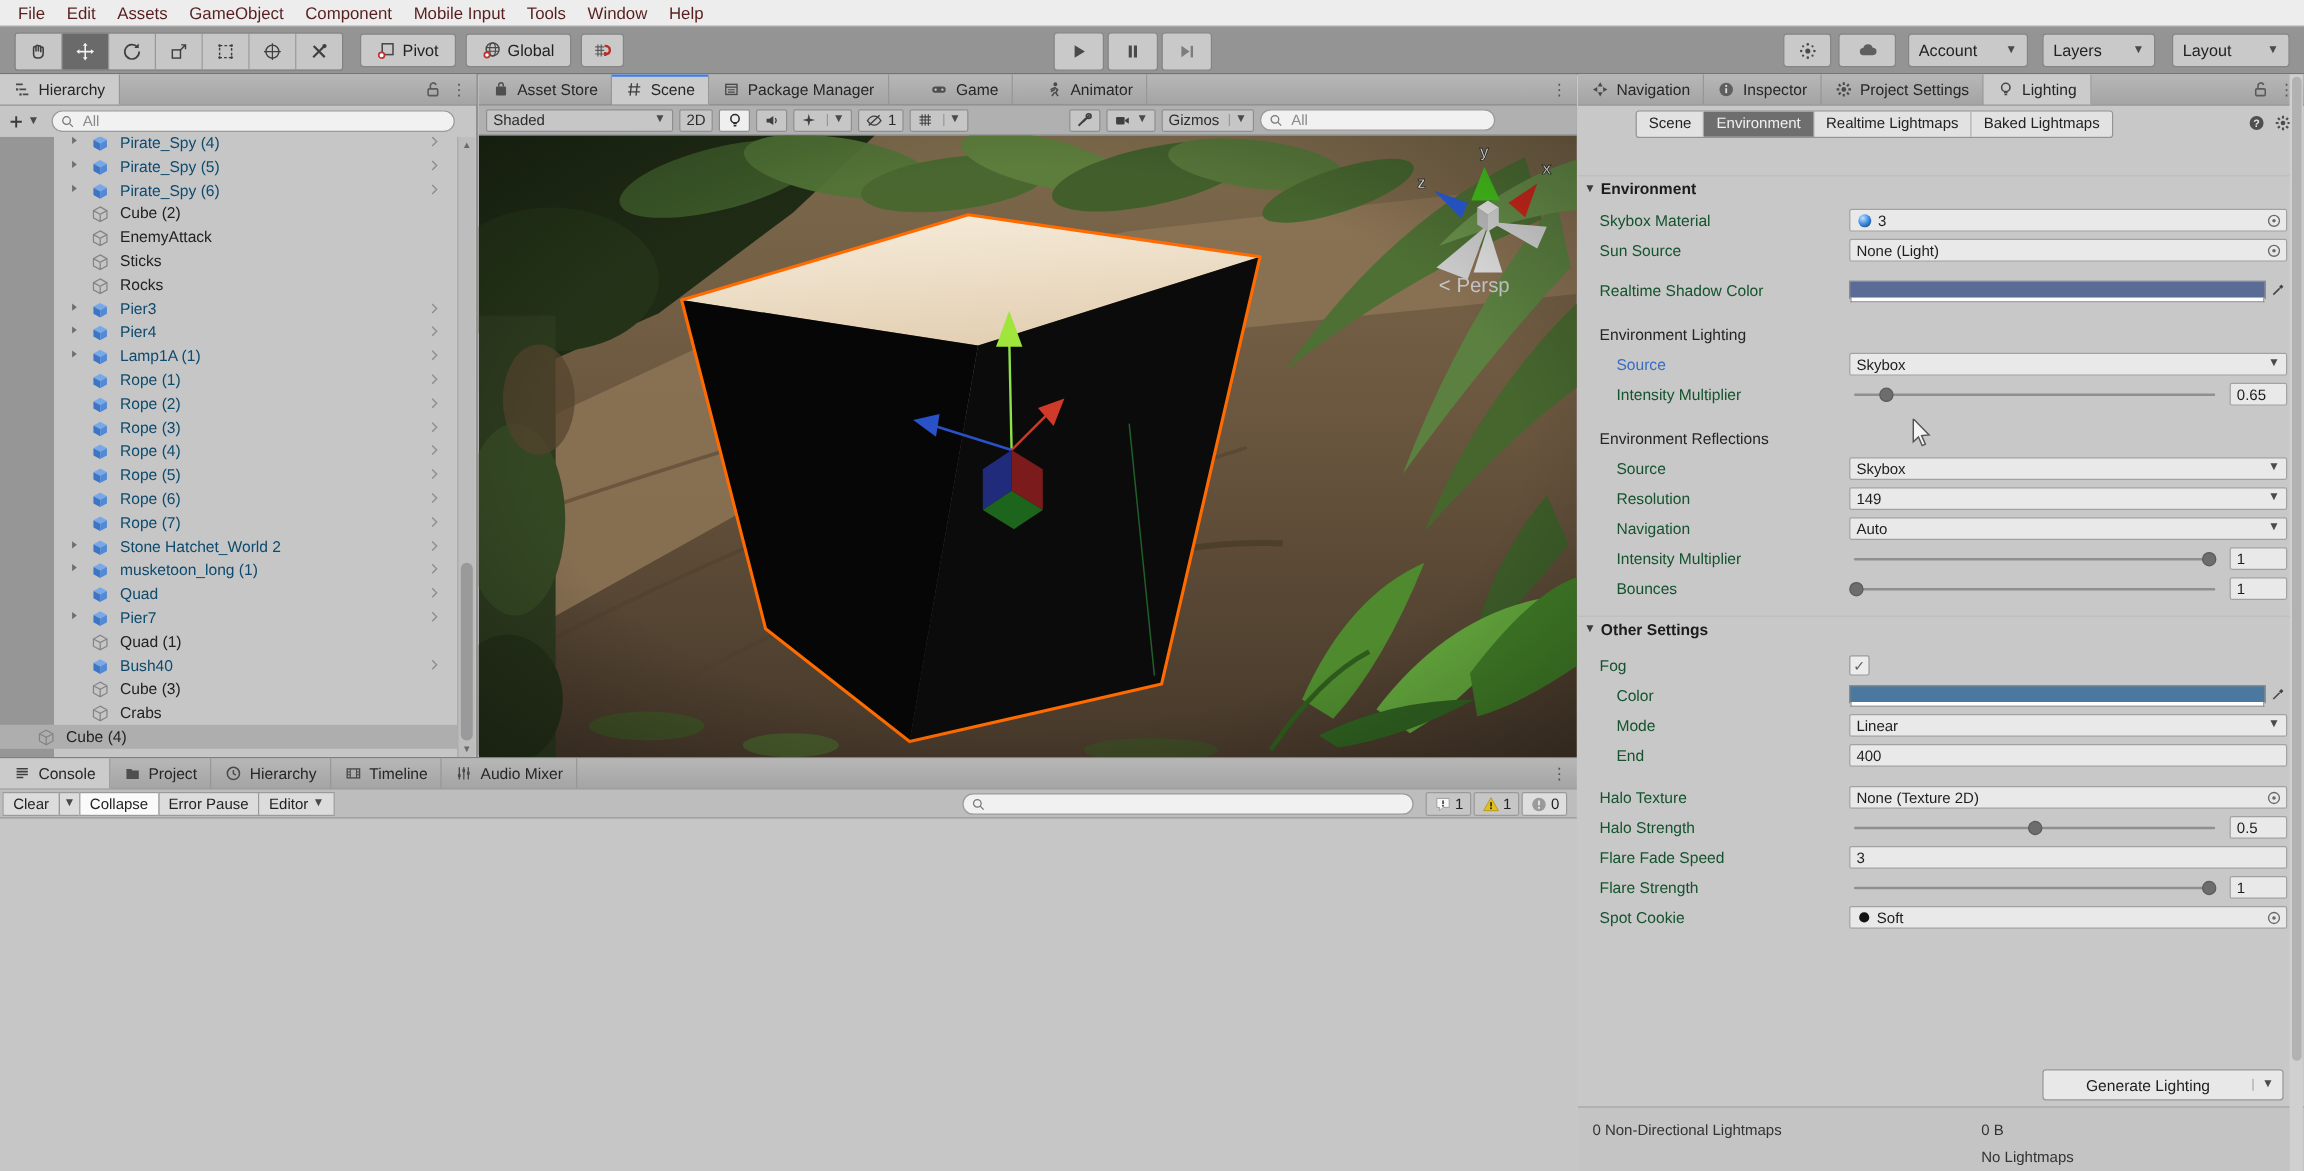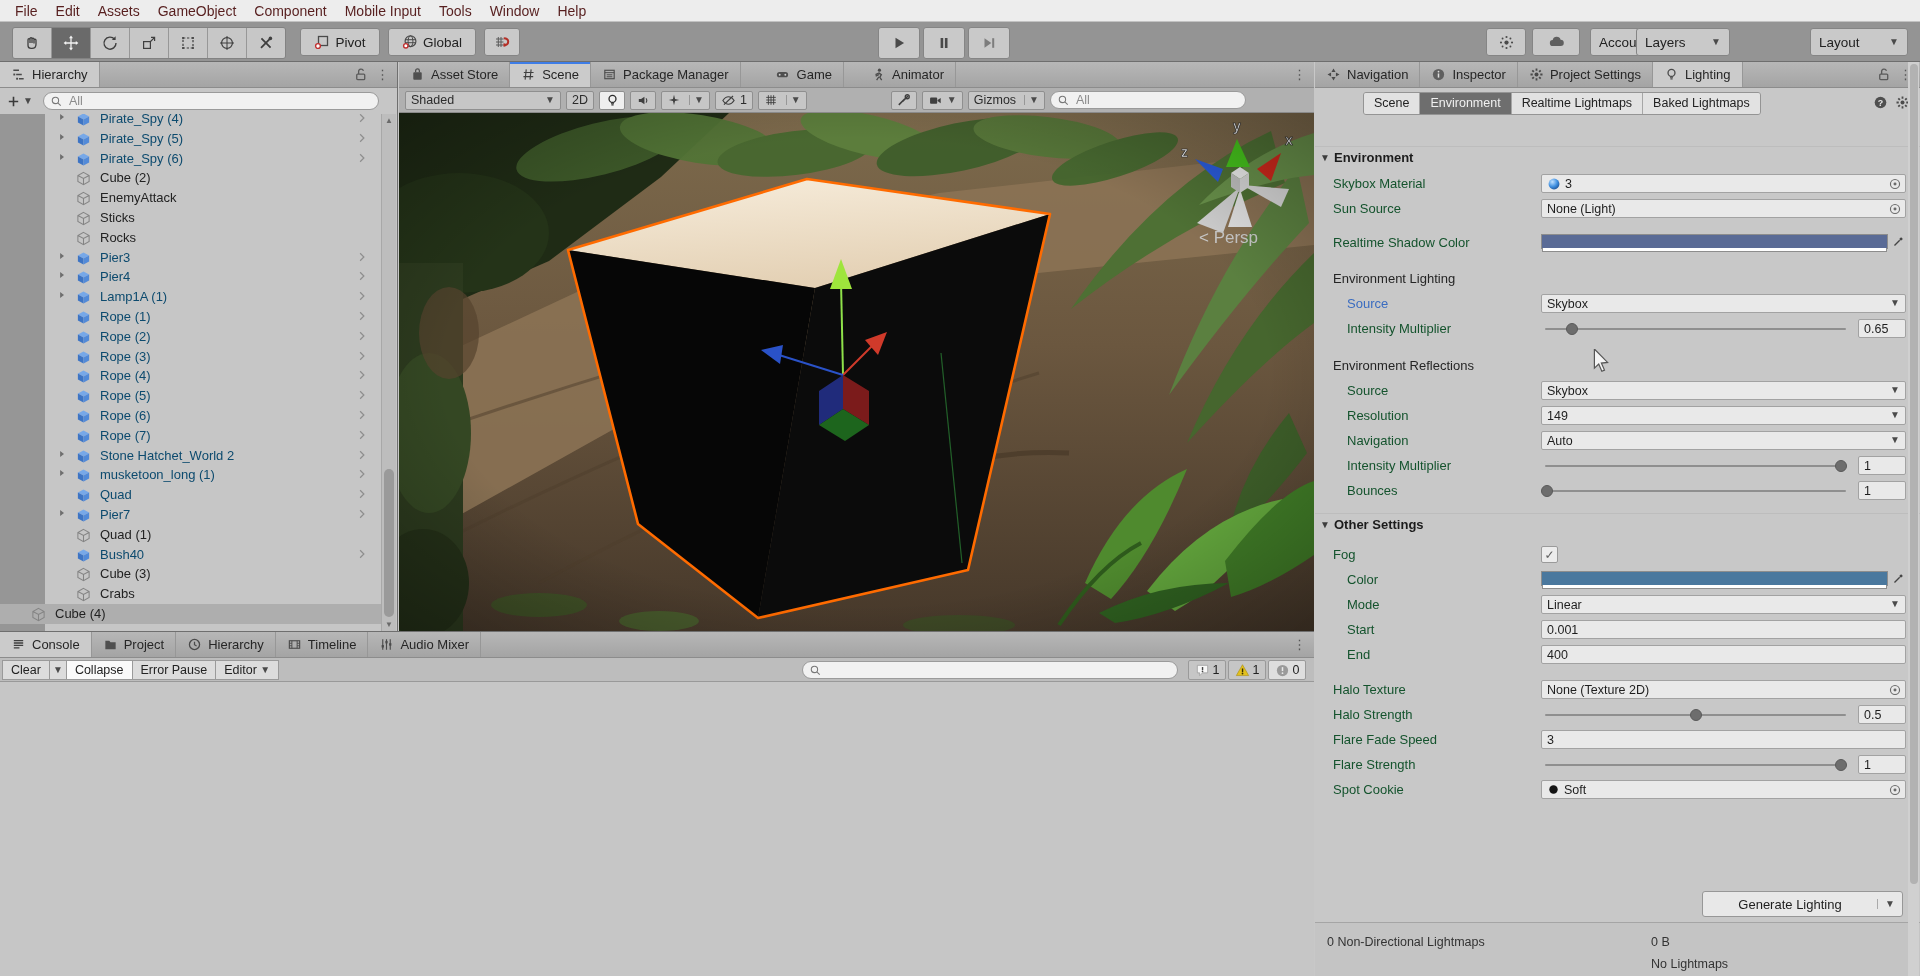--- a/index.html
+++ b/index.html
@@ -250,21 +250,21 @@
     <span class="icw" id="cloudIcon">
         <svg viewBox="0 0 16 16" width="19" height="16">
           <path d="M4.5 12a3 3 0 0 1-.3-6A4.1 4.1 0 0 1 12.1 5.7 2.9 2.9 0 0 1 12.2 12z" fill="#5f5f5f"></path>
         </svg>
       </span>
   </div>
   <div class="tb-btn" style="left:1590px;width:100px;justify-content:space-between;">
     <span>Account</span>
     <span class="caret">▼</span>
   </div>
-  <div class="tb-btn" style="left:1636px;width:94px;justify-content:space-between;">
+  <div class="tb-btn" style="left:1702px;width:94px;justify-content:space-between;">
     <span>Layers</span>
     <span class="caret">▼</span>
   </div>
   <div class="tb-btn" style="left:1810px;width:98px;justify-content:space-between;">
     <span>Layout</span>
     <span class="caret">▼</span>
   </div>
 </div>
 
 <div id="hierarchy">
@@ -1282,28 +1282,20 @@
       <div class="lrow" style="">
         <span class="lbl" style="left:32px">Mode</span>
         <div class="ctrl">
           <div class="field">
             <span>Linear</span>
             <span class="ddcaret">▼</span>
           </div>
         </div>
       </div>
       <div class="lrow" style="">
-        <span class="lbl" style="left:32px">Start</span>
-        <div class="ctrl">
-          <div class="field">
-            <span>0.001</span>
-          </div>
-        </div>
-      </div>
-      <div class="lrow" style="">
         <span class="lbl" style="left:32px">End</span>
         <div class="ctrl">
           <div class="field">
             <span>400</span>
           </div>
         </div>
       </div>
       <div class="lrow" style="margin-top:10px;">
         <span class="lbl" style="left:18px">Halo Texture</span>
         <div class="ctrl">

